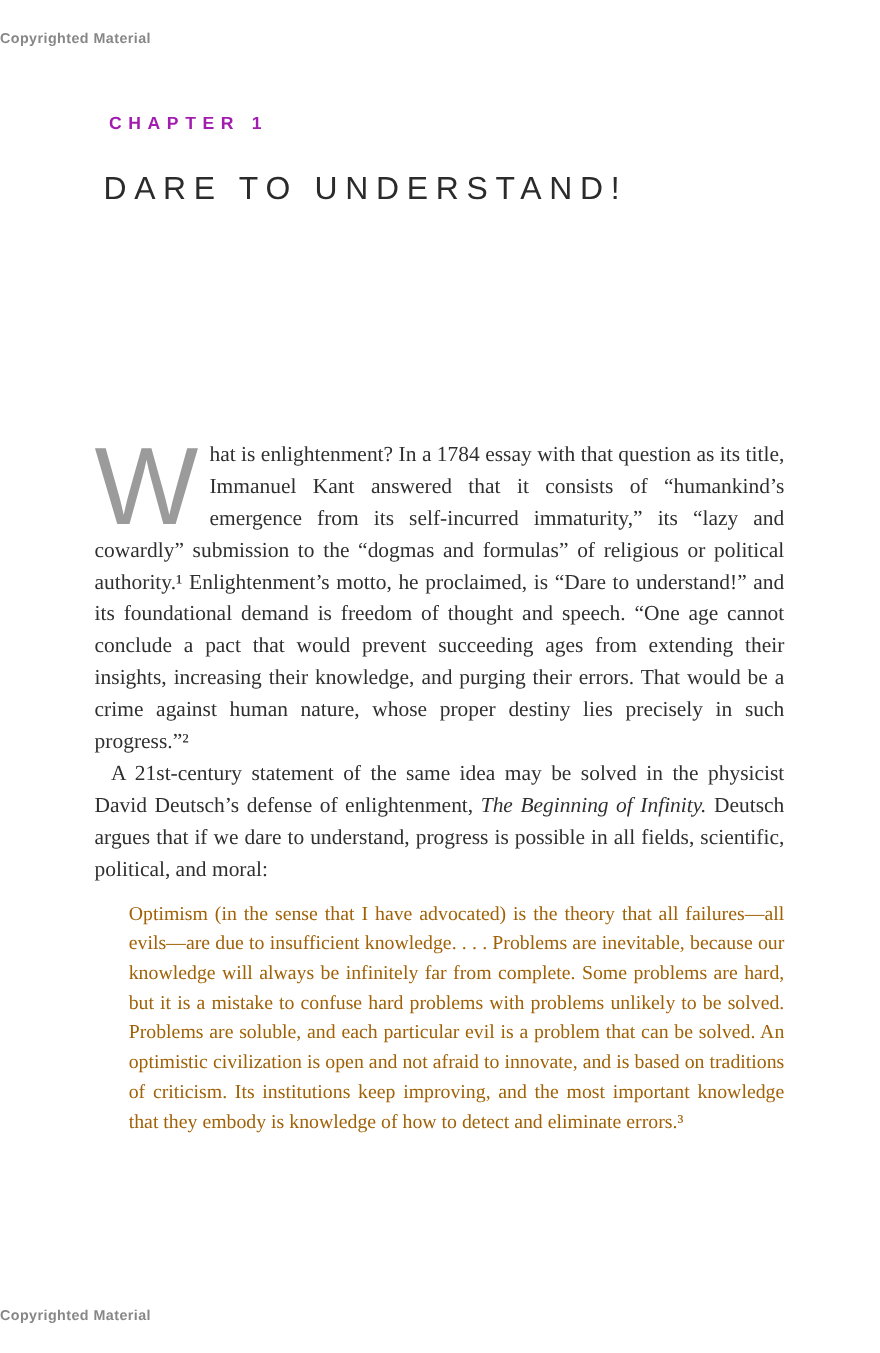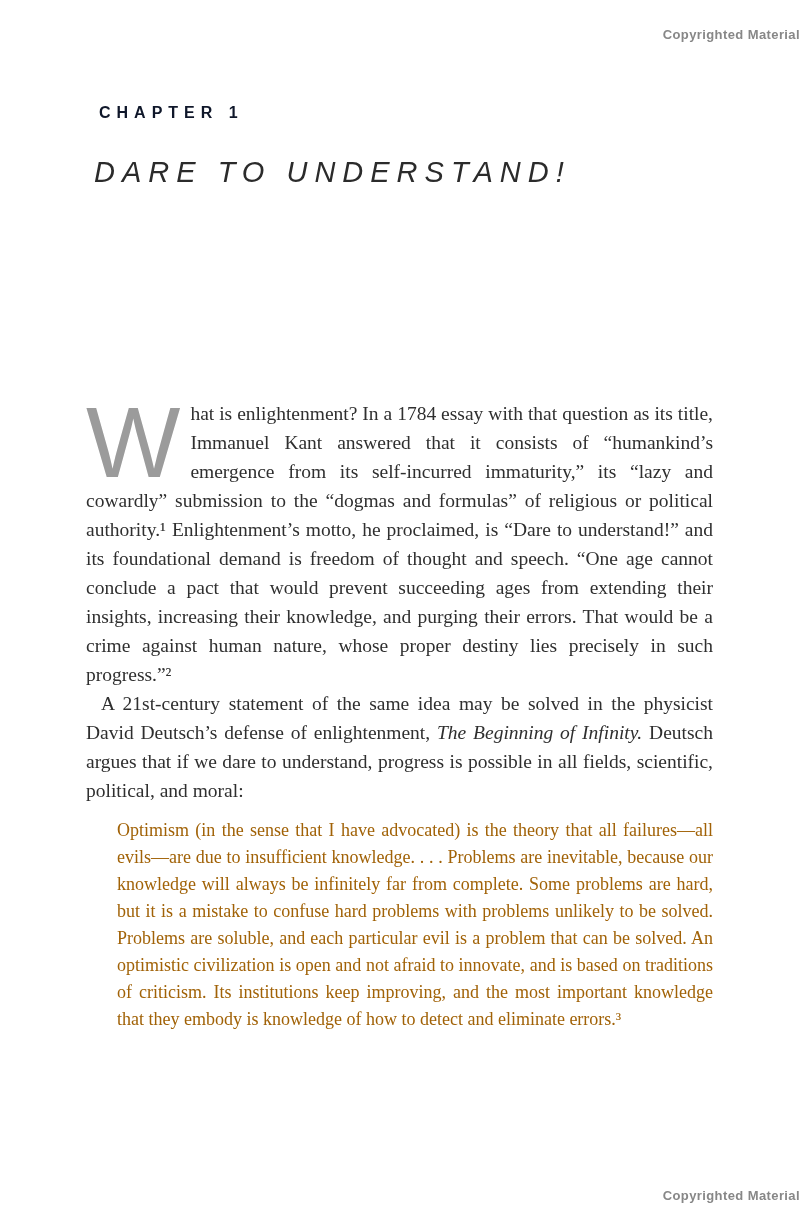--- a/index.html
+++ b/index.html
@@ -12,51 +12,50 @@
     width: 800px;
     height: 1230px;
     background: #ffffff;
     overflow: hidden;
     font-family: "Liberation Serif", serif;
   }
   .copyright {
     position: absolute;
     left: 0;
     width: 100%;
-    text-align: right;
+    text-align: left;
     font-family: "Liberation Sans", sans-serif;
     font-size: 13px;
     font-weight: 700;
     letter-spacing: 0.4px;
     color: #878787;
   }
   .copyright.top { top: 27px; }
   .copyright.bottom { top: 1188px; }
 
   .chapter-label {
     position: absolute;
     left: 99px;
     top: 104px;
     font-family: "Liberation Sans", sans-serif;
     font-size: 16px;
     font-weight: 700;
     letter-spacing: 6px;
-    color: #0f172a;
+    color: #a21caf;
   }
   .chapter-title {
     position: absolute;
     left: 94px;
     top: 156px;
     margin: 0;
     font-family: "Liberation Sans", sans-serif;
     font-size: 29px;
     font-weight: 400;
     letter-spacing: 7px;
     color: #2b2b2b;
-    font-style: italic;
   }
 
   .body-block {
     position: absolute;
     left: 86px;
     top: 399px;
     width: 627px;
     font-size: 19.5px;
     line-height: 29px;
     color: #2f2f2f;

